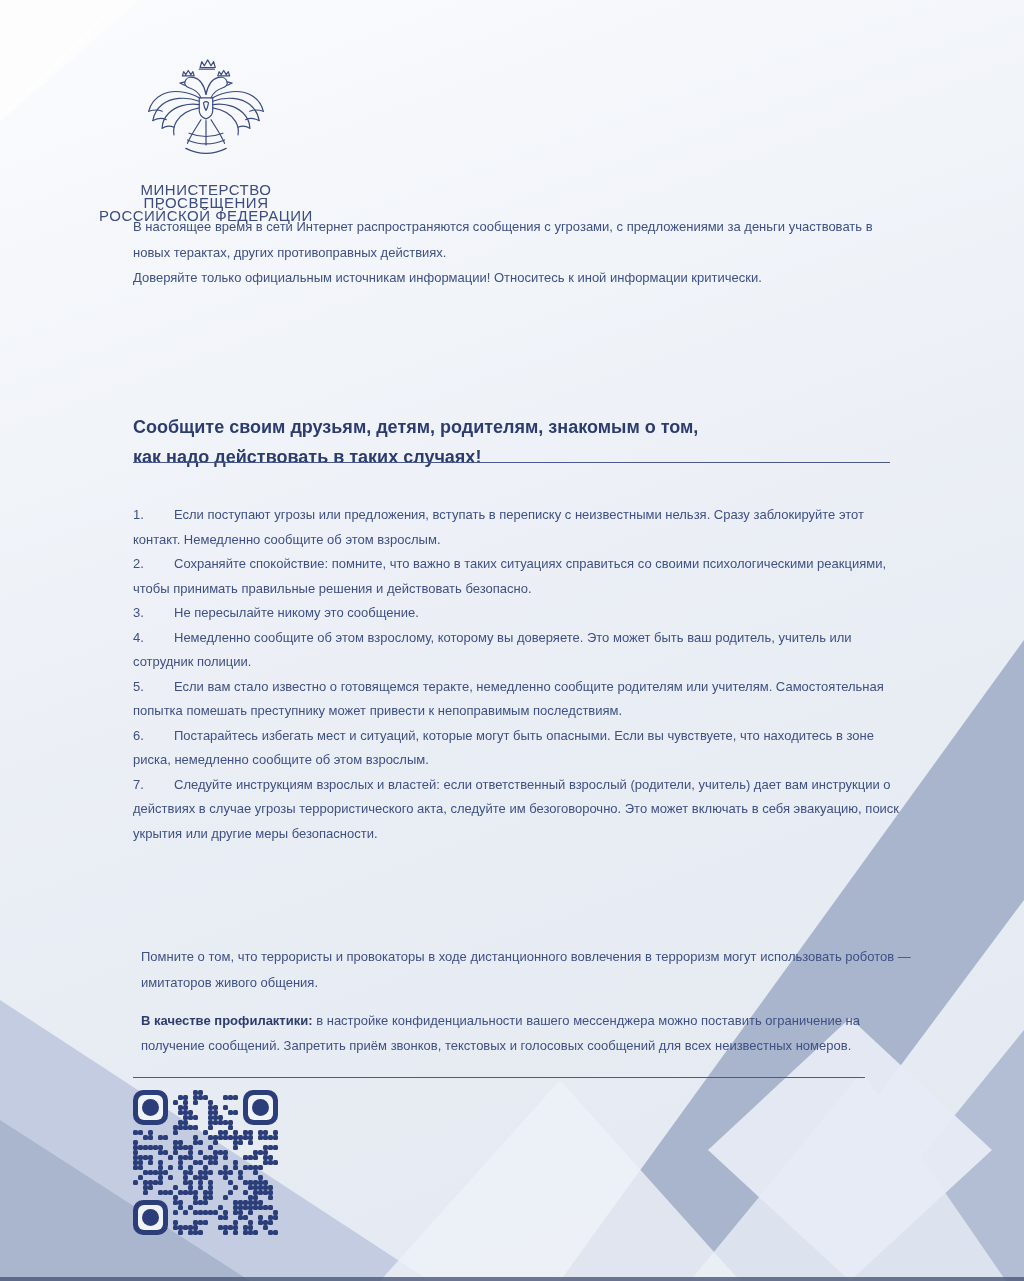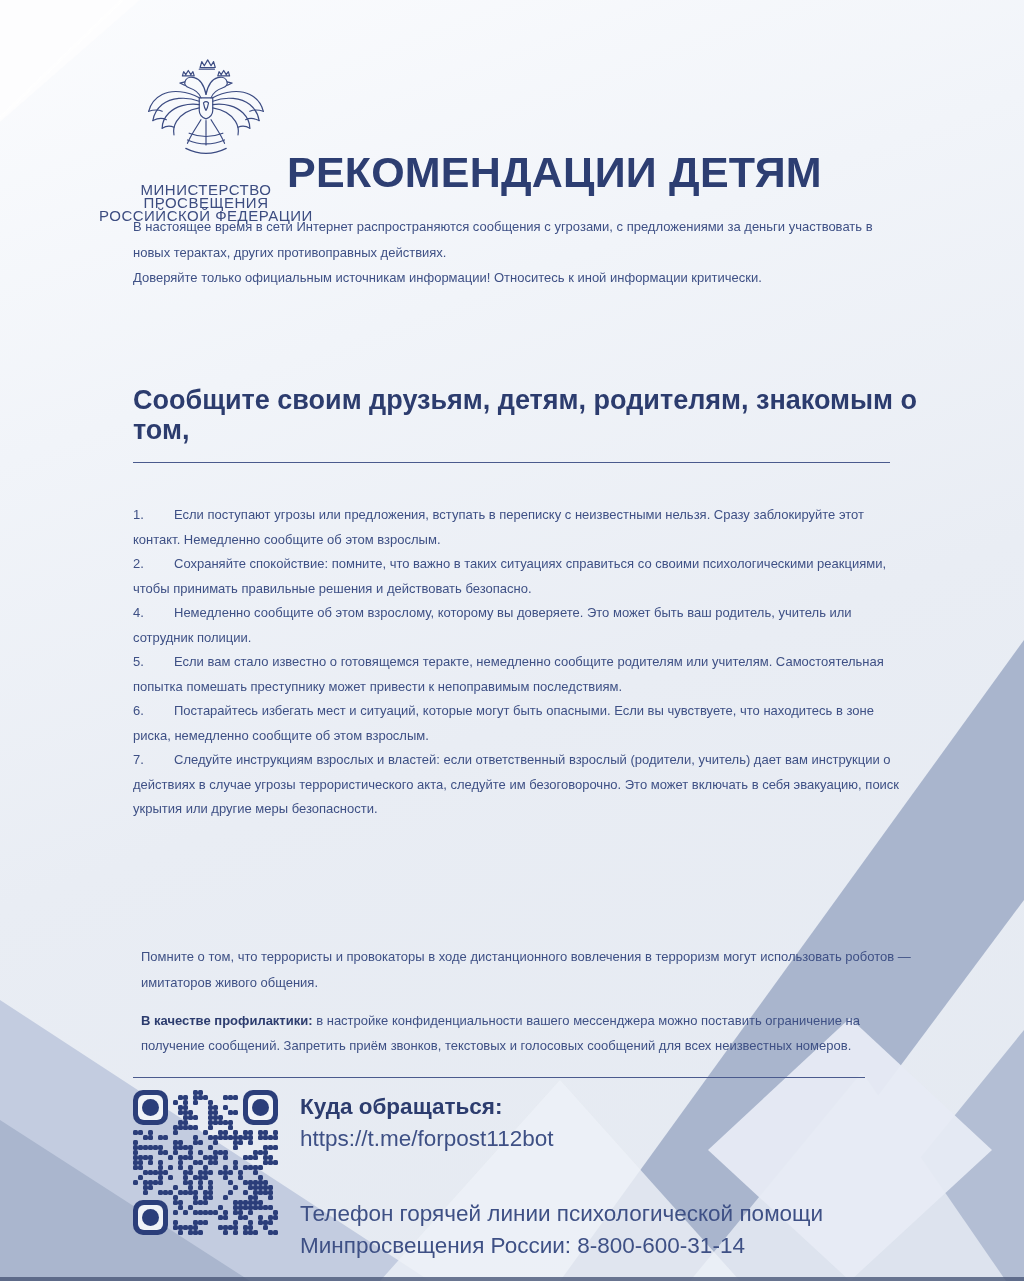--- a/index.html
+++ b/index.html
@@ -14,22 +14,22 @@
   .ministry-caption{position:absolute;left:95px;top:183px;width:222px;text-align:center;
     font-family:Liberation Sans, sans-serif;font-size:15px;line-height:13px;
     letter-spacing:.5px;color:#3c4c80;}
   .page-title{position:absolute;left:287px;top:148px;margin:0;
     font-size:43px;font-weight:700;letter-spacing:.2px;color:#2d3e72;}
 
   
   .txt{color:#3e5085;font-size:13px;line-height:25.5px;}
   .intro{position:absolute;left:133px;top:214px;width:772px;}
   .intro p{margin:0;}
-  .callout{position:absolute;left:133px;top:385px;width:790px;margin:0;
-    font-size:27px;line-height:30px;font-weight:700;color:#2c3c6e;}
+  .callout{position:absolute;left:133px;top:412px;width:790px;margin:0;
+    font-size:18px;line-height:30px;font-weight:700;color:#2c3c6e;}
   .rule{position:absolute;left:133px;border:none;border-top:1.6px solid #4a5a8d;margin:0;}
   .rule1{top:462px;width:757px;}
   .list{position:absolute;left:133px;top:483px;width:772px;line-height:24.5px;margin-top:20px;}
   .list p{margin:0;}
   .list .num{display:inline-block;width:41px;}
   .reminder{position:absolute;left:133px;top:936px;width:772px;margin:8px;}
   .prevention{position:absolute;left:133px;top:1000px;width:772px;margin:8px;line-height:25px;}
   .prevention strong{color:#2c3c6e;}
 
   
@@ -92,34 +92,34 @@
           <path d="M60,94 C73,99 87,99 100,94 M58,102 C72,108 88,108 102,102"></path>
           <path d="M56,112 C72,120 88,120 104,112"></path>
         </g>
       </svg>
     </div>
     <div class="ministry-caption">
       <span>МИНИСТЕРСТВО ПРОСВЕЩЕНИЯ</span><br>
       <span>РОССИЙСКОЙ ФЕДЕРАЦИИ</span>
     </div>
 
-    <h1 class="page-title">РЕКОМЕНДАЦИИ ДЕТЯМ</h1>
 
     <section class="intro txt">
       <p>В настоящее время в сети Интернет распространяются сообщения с угрозами, с предложениями за деньги участвовать в новых терактах, других противоправных действиях.</p>
       <p>Доверяйте только официальным источникам информации! Относитесь к иной информации критически.</p>
     </section>
 
-    <p class="callout"><span>Сообщите своим друзьям, детям, родителям, знакомым о том,</span><br></p>
+    <p class="callout"><span>Сообщите своим друзьям, детям, родителям, знакомым о том,</span><br><span>как надо действовать в таких случаях!</span></p>
 
     <hr class="rule rule1">
 
     <section class="list txt">
       <p><span class="num">1.</span><span>Если поступают угрозы или предложения, вступать в переписку с неизвестными нельзя. Сразу заблокируйте этот контакт. Немедленно сообщите об этом взрослым.</span></p>
       <p><span class="num">2.</span><span>Сохраняйте спокойствие: помните, что важно в таких ситуациях справиться со своими психологическими реакциями, чтобы принимать правильные решения и действовать безопасно.</span></p>
+      <p><span class="num">3.</span><span>Не пересылайте никому это сообщение.</span></p>
       <p><span class="num">4.</span><span>Немедленно сообщите об этом взрослому, которому вы доверяете. Это может быть ваш родитель, учитель или сотрудник полиции.</span></p>
       <p><span class="num">5.</span><span>Если вам стало известно о готовящемся теракте, немедленно сообщите родителям или учителям. Самостоятельная попытка помешать преступнику может привести к непоправимым последствиям.</span></p>
       <p><span class="num">6.</span><span>Постарайтесь избегать мест и ситуаций, которые могут быть опасными. Если вы чувствуете, что находитесь в зоне риска, немедленно сообщите об этом взрослым.</span></p>
       <p><span class="num">7.</span><span>Следуйте инструкциям взрослых и властей: если ответственный взрослый (родители, учитель) дает вам инструкции о действиях в случае угрозы террористического акта, следуйте им безоговорочно. Это может включать в себя эвакуацию, поиск укрытия или другие меры безопасности.</span></p>
     </section>
 
     <p class="reminder txt">Помните о том, что террористы и провокаторы в ходе дистанционного вовлечения в терроризм могут использовать роботов — имитаторов живого общения.</p>
 
     <p class="prevention txt"><strong>В качестве профилактики:</strong> <span>в настройке конфиденциальности вашего мессенджера можно поставить ограничение на получение сообщений. Запретить приём звонков, текстовых и голосовых сообщений для всех неизвестных номеров.</span></p>
 
@@ -437,22 +437,17 @@
           <circle cx="17.5" cy="17.5" r="8.5" fill="#2b3e7a"></circle>
           <rect x="110" y="0" width="35" height="35" rx="10" fill="#2b3e7a"></rect>
           <rect x="115" y="5" width="25" height="25" rx="6" fill="#f0f3f8"></rect>
           <circle cx="127.5" cy="17.5" r="8.5" fill="#2b3e7a"></circle>
           <rect x="0" y="110" width="35" height="35" rx="10" fill="#2b3e7a"></rect>
           <rect x="5" y="115" width="25" height="25" rx="6" fill="#f0f3f8"></rect>
           <circle cx="17.5" cy="127.5" r="8.5" fill="#2b3e7a"></circle>
         </svg>
     </div>
 
-    <div class="contact">
-      <p class="contact-heading">Куда обращаться:</p>
-      <a class="contact-link" href="#">https://t.me/forpost112bot</a>
-      <p class="hotline"><span>Телефон горячей линии психологической помощи</span><br><span>Минпросвещения России: 8-800-600-31-14</span></p>
-    </div>
 
   </div>
 
   <div class="bottom-strip"></div>
 </div>
 
 </body></html>

